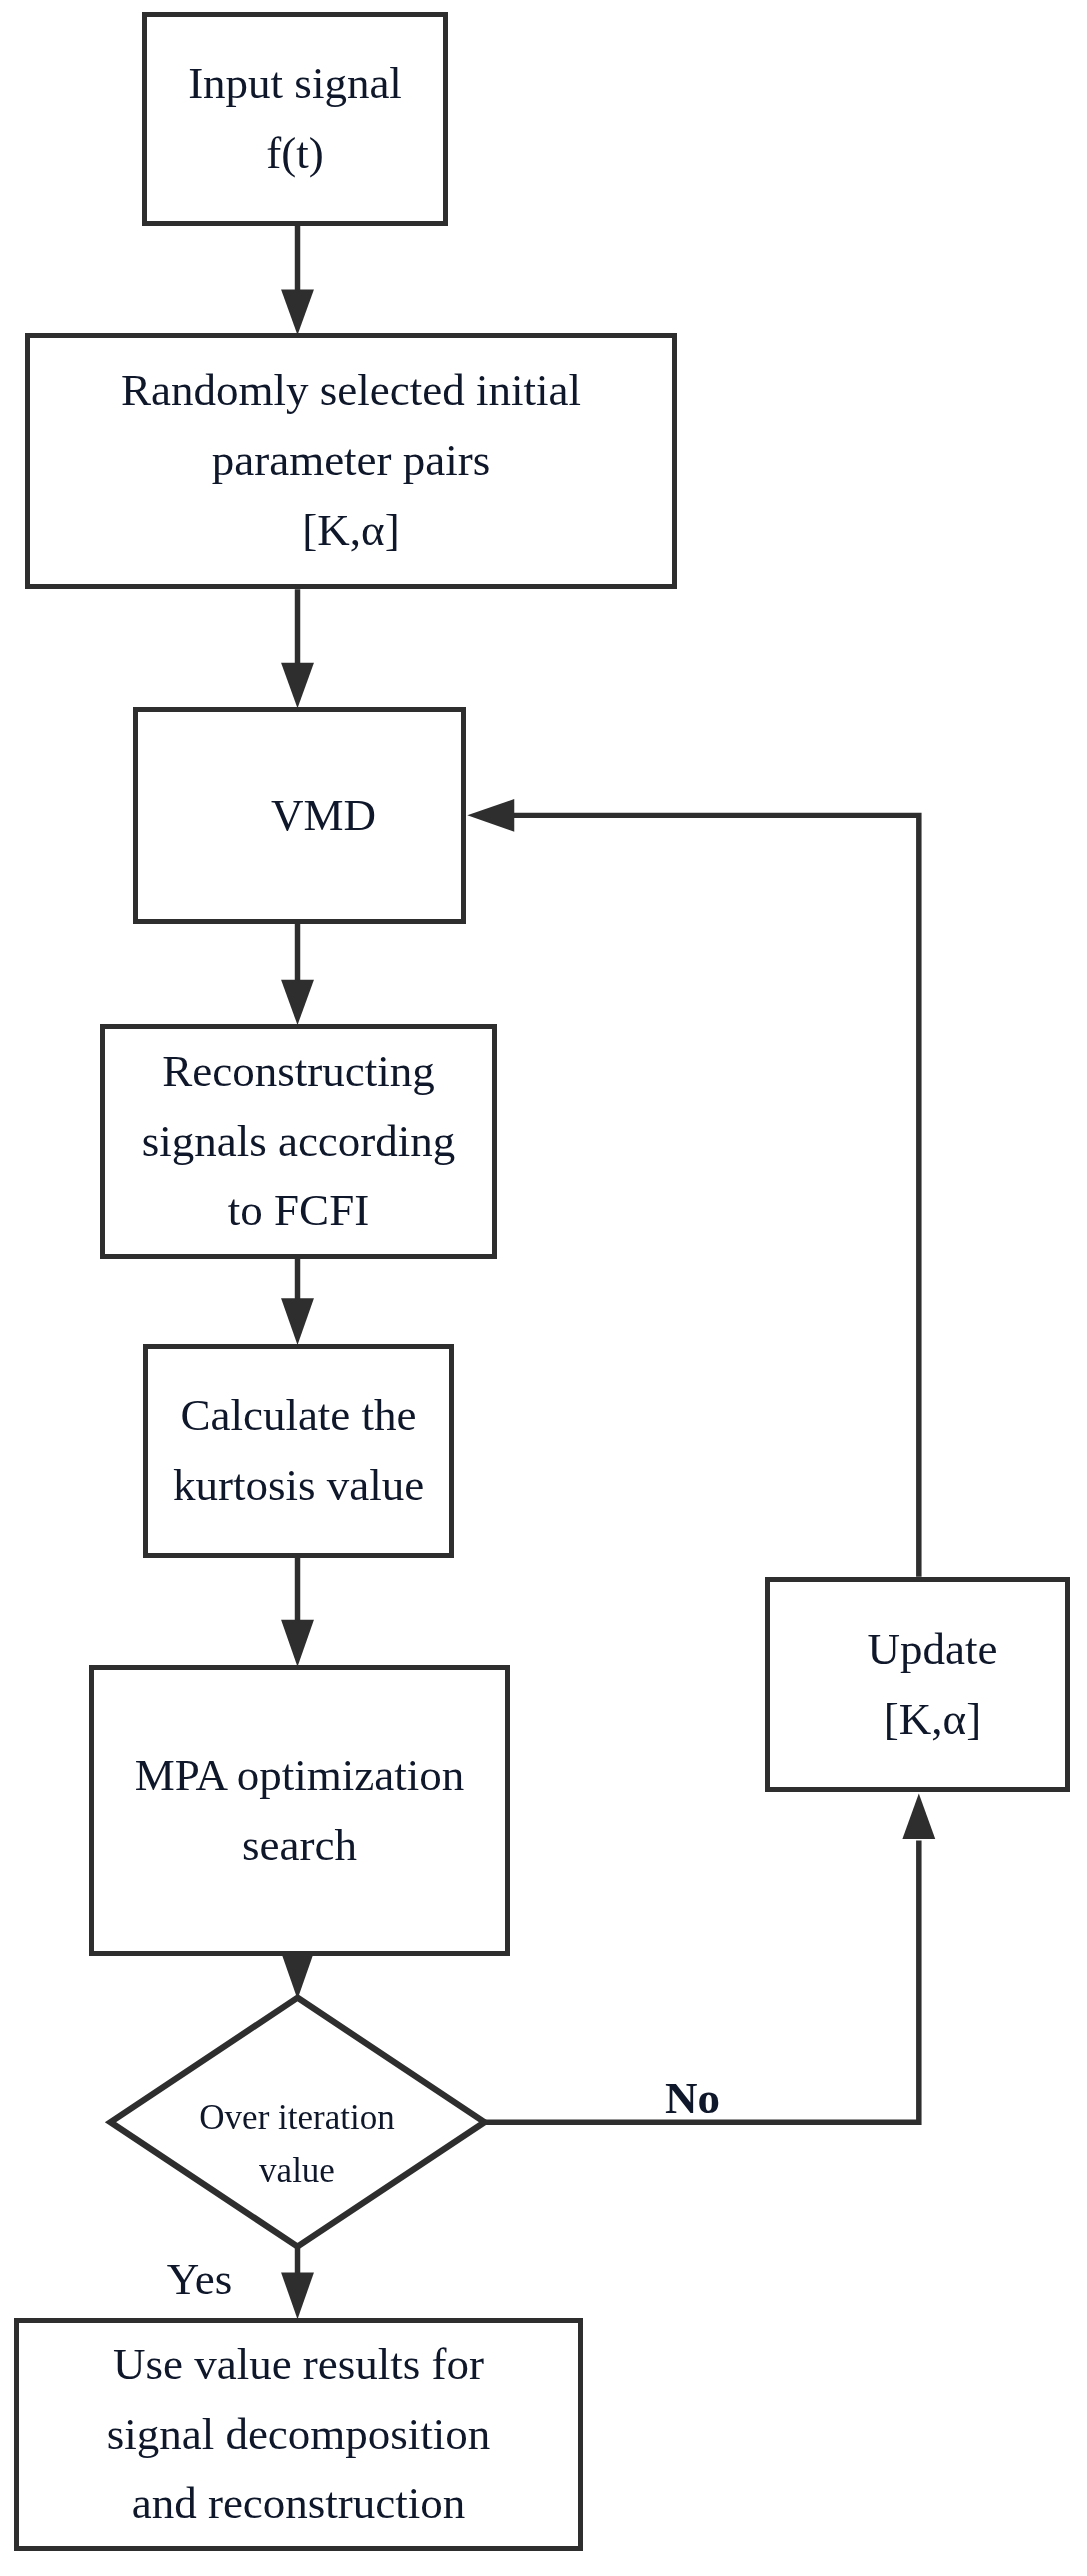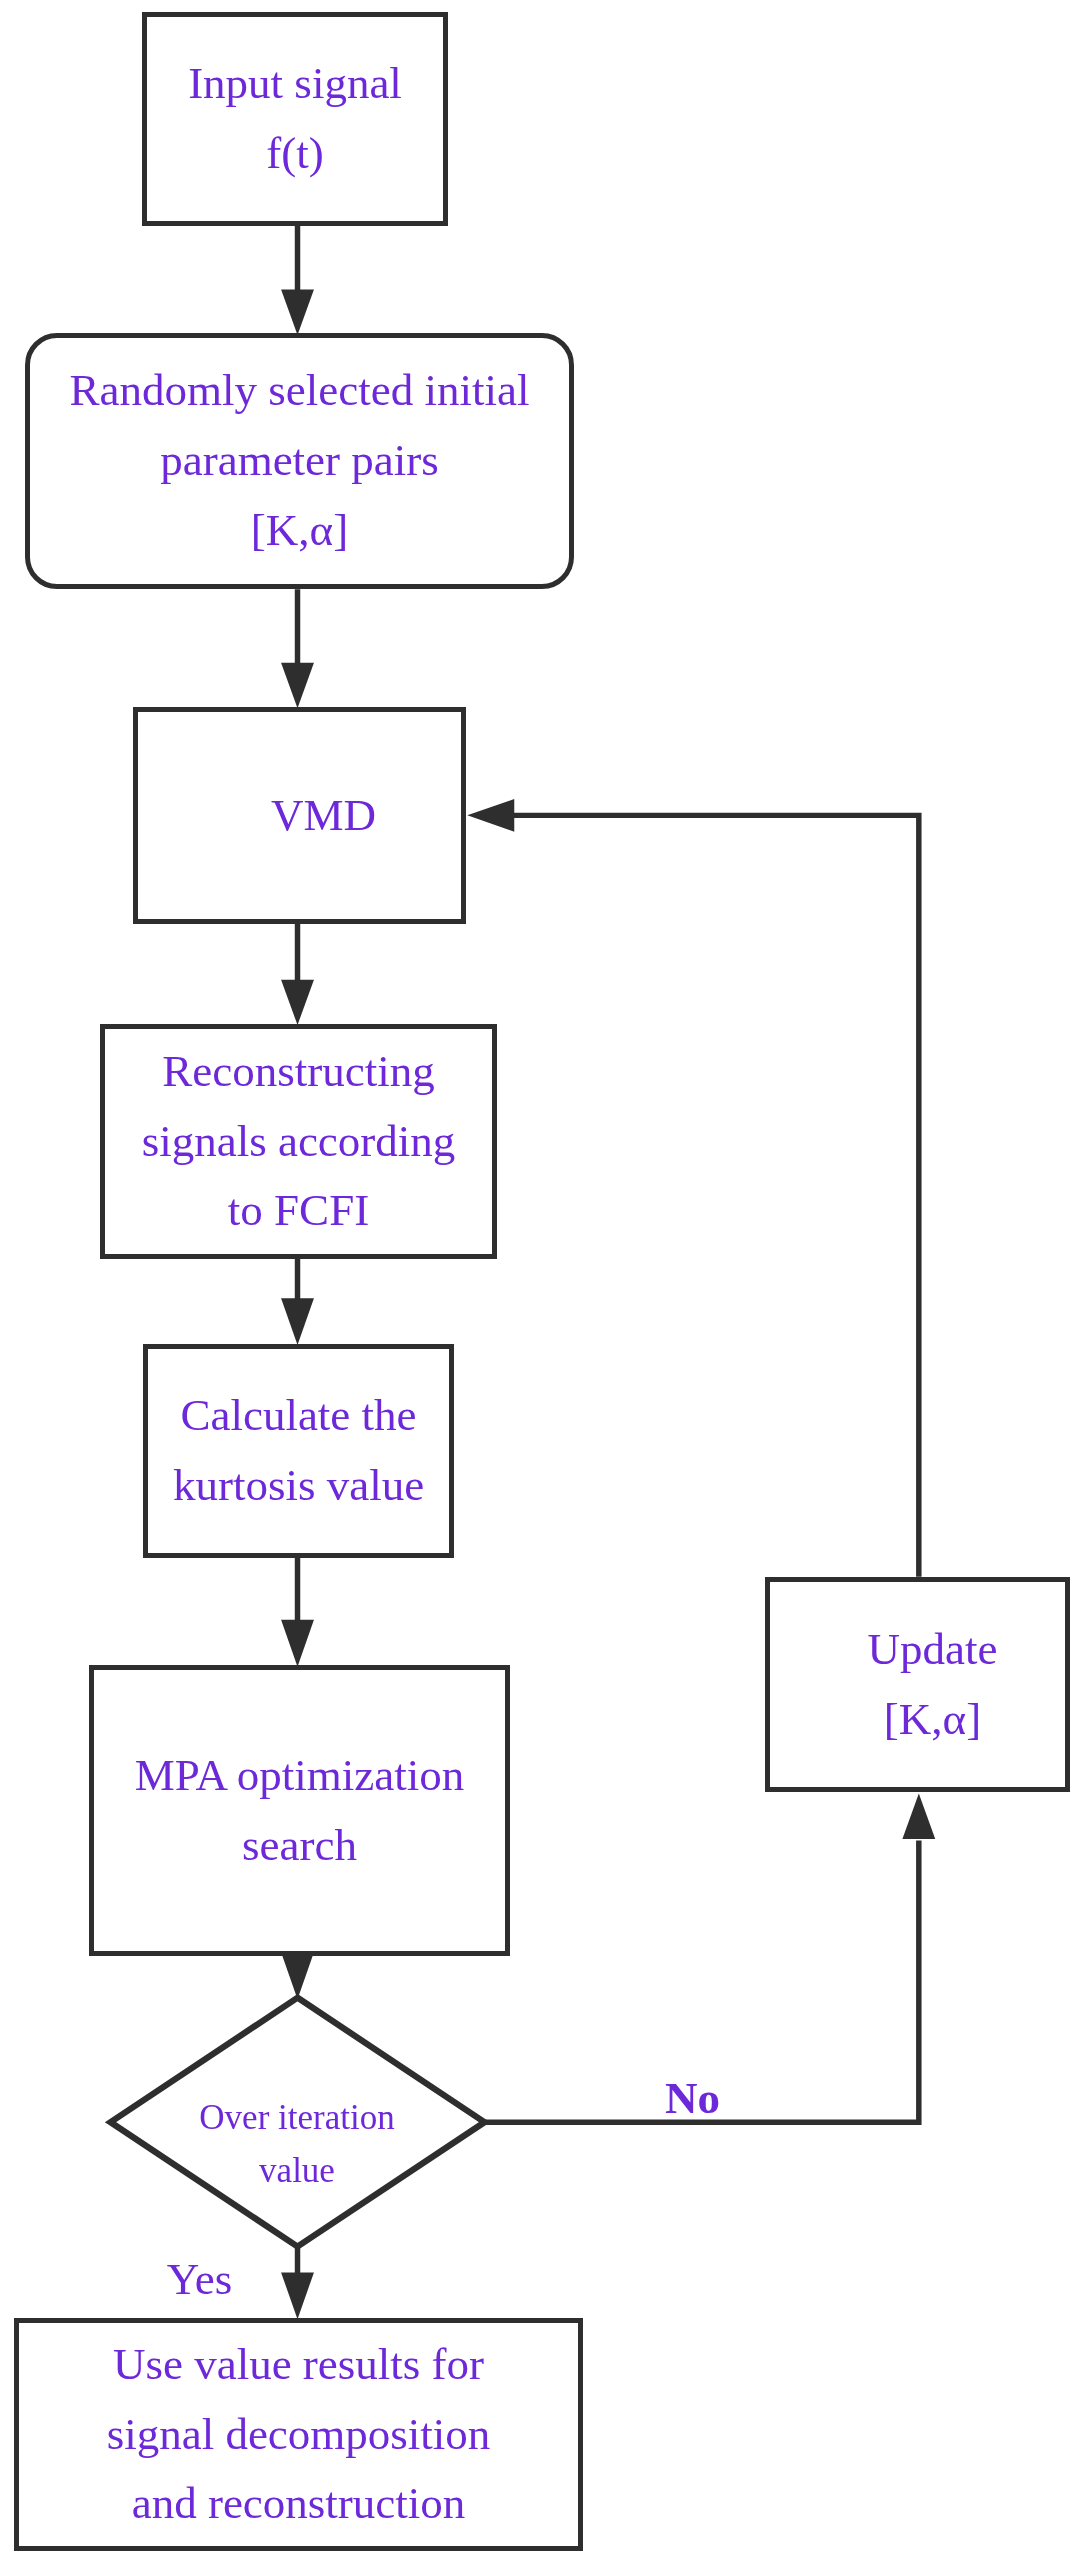--- a/index.html
+++ b/index.html
@@ -6,21 +6,21 @@
     margin: 0;
     padding: 0;
     background: #ffffff;
   }
   .stage {
     position: relative;
     width: 1088px;
     height: 2576px;
     background: #ffffff;
     font-family: "Liberation Serif", "DejaVu Serif", serif;
-    color: #6d28d9;
+    color: #0f172a;
     overflow: hidden;
   }
   .connector-layer {
     position: absolute;
     left: 0;
     top: 0;
     width: 1088px;
     height: 2576px;
   }
   .connector-layer line,
@@ -119,21 +119,21 @@
       <polygon class="arrowhead" points="657,1021 657,1063 597,1042"></polygon>
     </g>
     <polygon class="decision-shape" points="380,2553 619,2712 380,2871 141,2712"></polygon>
   </svg>
 
   <div class="node" style="left:142px; top:11.7px; width:306px; height:214px;">
     <div class="tline">Input signal</div>
     <div class="tline">f(t)</div>
   </div>
 
-  <div class="node" style="left:25px; top:333px; width:549px; height:256px;border-radius:32px;">
+  <div class="node" style="left:25px; top:333px; width:652px; height:256px;">
     <div class="tline">Randomly selected initial</div>
     <div class="tline">parameter pairs</div>
     <div class="tline">[K,α]</div>
   </div>
 
   <div class="node" style="left:133px; top:707px; width:333px; height:217px;padding-left:48px;">
     <div class="tline">VMD</div>
   </div>
 
   <div class="node" style="left:100px; top:1024px; width:397px; height:235px;">

